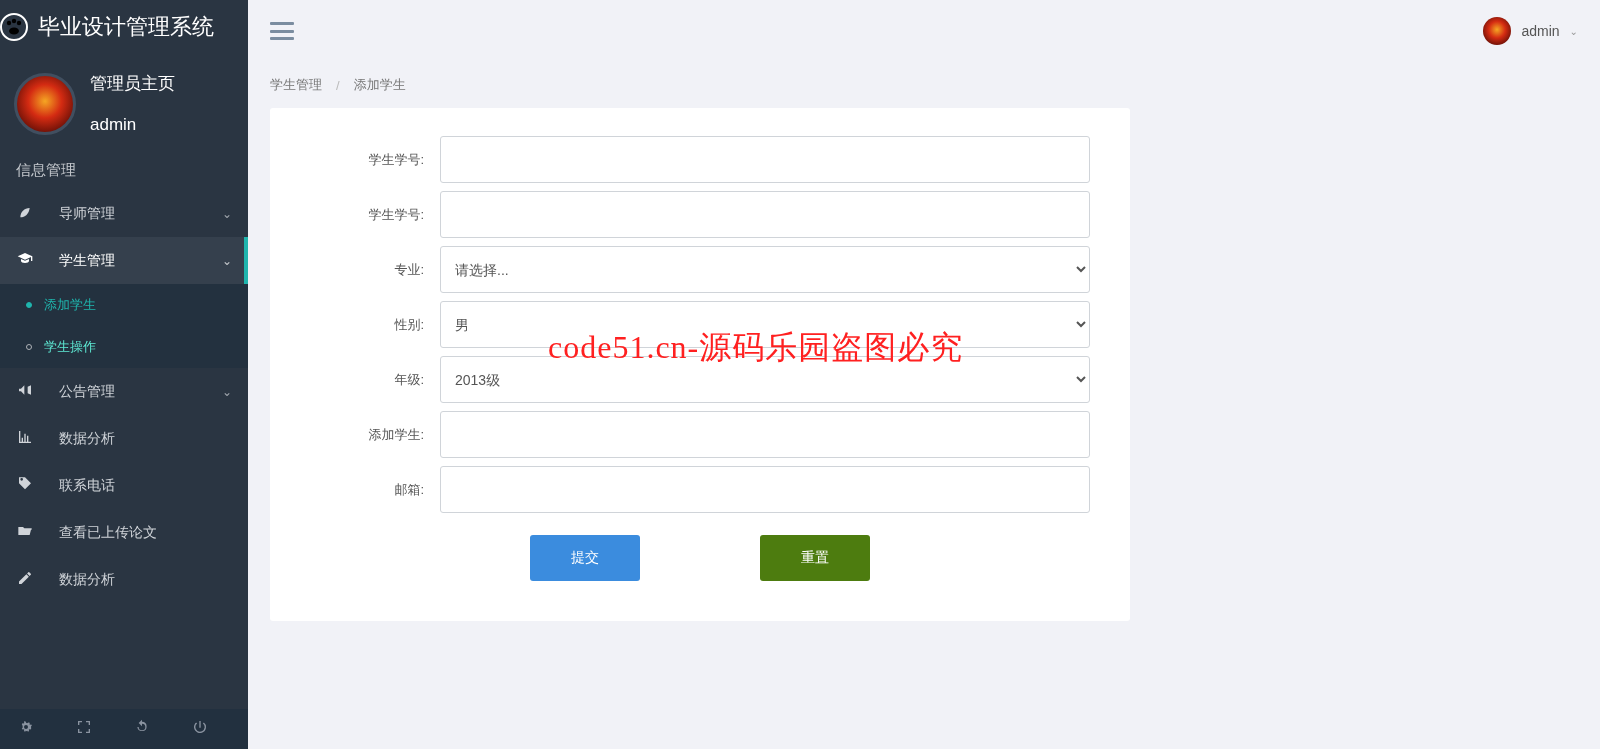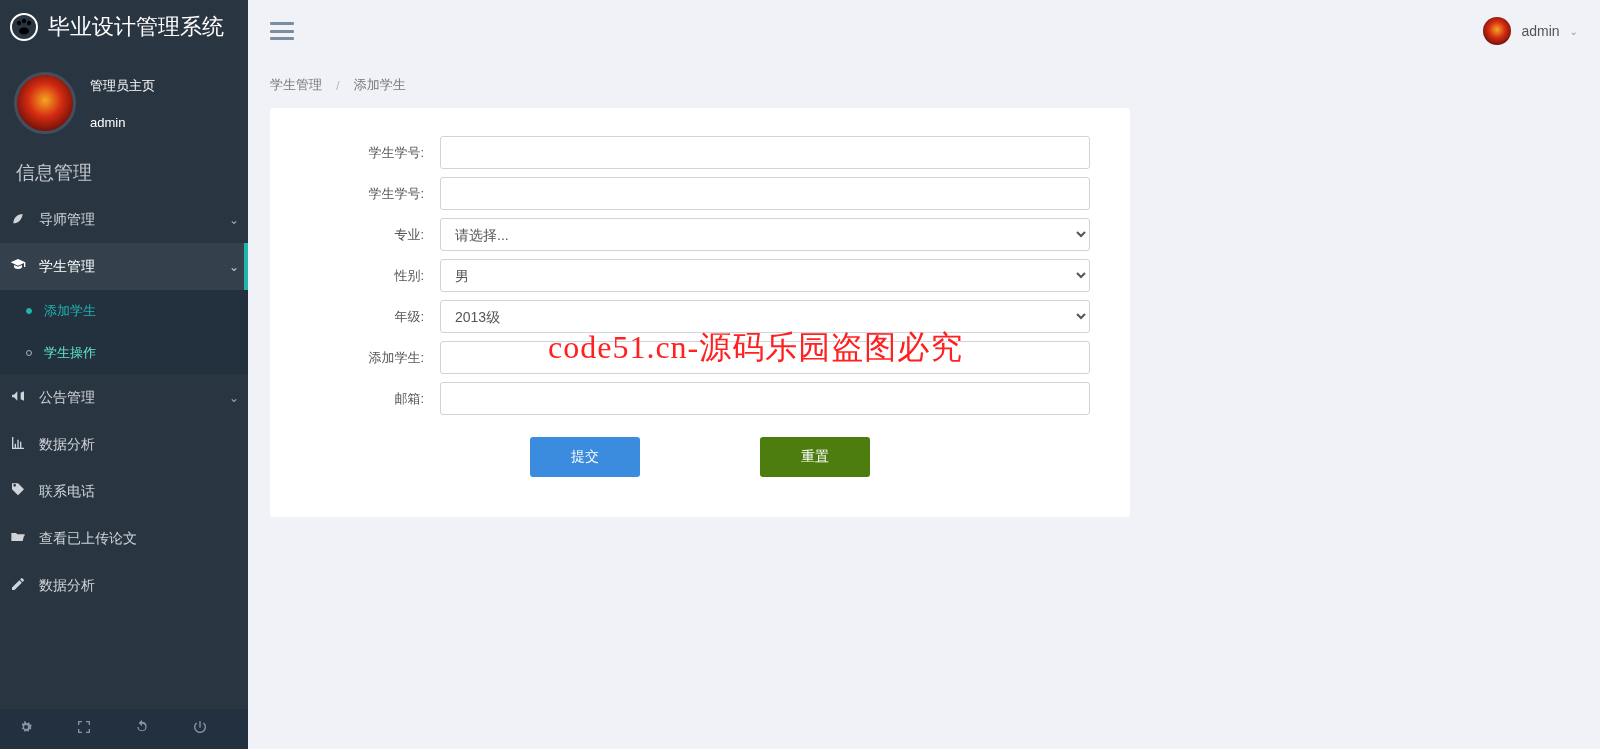--- a/index.html
+++ b/index.html
@@ -2,29 +2,29 @@
 <html><head>
 <meta charset="utf-8">
 <style>
 * { box-sizing: border-box; margin: 0; padding: 0; }
 html, body { height: 100%; font-family: "Helvetica Neue", Helvetica, Arial, "Microsoft YaHei", sans-serif; font-size: 14px; color: #333; background: #f1f2f7; }
 
 .layout { display: flex; height: 100vh; }
 
 
 .sidebar { width: 248px; background: #2a3542; color: #aeb2b7; display: flex; flex-direction: column; flex-shrink: 0; }
-.brand { display: flex; align-items: center; gap: 10px; padding: 12px 10px; color: #fff; font-size: 22px; font-family: Liberation Mono, monospace; }
+.brand { display: flex; align-items: center; gap: 10px; padding: 12px 0; color: #fff; font-size: 22px; font-family: Liberation Mono, monospace; }
 .brand .paw { width: 28px; height: 28px; border: 2px solid #fff; border-radius: 50%; display: flex; align-items: center; justify-content: center; font-size: 16px; }
 .user-panel { display: flex; align-items: center; gap: 14px; padding: 18px 14px 20px; }
 .user-panel .avatar { width: 62px; height: 62px; border-radius: 50%; background: radial-gradient(circle at 50% 45%, #f5a623 0%, #d42b12 40%, #2b0000 100%); border: 3px solid #414f60; }
-.user-panel .lines { display: flex; flex-direction: column; gap: 20px; font-size: 13px; color: #fff; }
-.section-label { padding: 6px 16px 10px; font-size: 19px; color: #c3c7cc; }
+.user-panel .lines { display: flex; flex-direction: column; gap: 20px; font-size: 17px; color: #fff; }
+.section-label { padding: 6px 16px 10px; font-size: 15px; color: #c3c7cc; }
 
 .nav { flex: 1; overflow: auto; }
-.nav-item { display: flex; align-items: center; padding: 14px 9px; cursor: pointer; color: #d0d4d9; gap: 12px; position: relative; }
+.nav-item { display: flex; align-items: center; padding: 14px 16px; cursor: pointer; color: #d0d4d9; gap: 25px; position: relative; }
 .nav-item.active { background: #35404d; color: #fff; }
 .nav-item.active::before { content: ""; position: absolute; right: 0; top: 0; bottom: 0; width: 4px; background: #1fb5ad; }
 .nav-item .icon { width: 18px; text-align: center; font-size: 15px; }
 .nav-item .label { flex: 1; }
 .nav-item .chev { font-size: 12px; opacity: .7; }
 .submenu { background: #23313f; }
 .sub-item { display: flex; align-items: center; gap: 12px; padding: 12px 16px 12px 26px; cursor: pointer; color: #5eead4; font-size: 13px; }
 .sub-item .dot { width: 6px; height: 6px; border-radius: 50%; border: 1px solid #aeb2b7; }
 .sub-item:hover, .sub-item.current { color: #1fb5ad; }
 .sub-item.current .dot { background: #1fb5ad; border-color: #1fb5ad; }
@@ -42,25 +42,25 @@
 .top-user .chev { font-size: 10px; color: #999; }
 
 .content { flex: 1; overflow: auto; padding: 0 22px 22px; }
 .breadcrumb { display: flex; align-items: center; gap: 14px; color: #777; font-size: 13px; padding: 14px 0; }
 .breadcrumb .sep { color: #bbb; }
 .panel { background: #fff; border-radius: 3px; padding: 28px 40px 40px; max-width: 860px; position: relative; }
 
 .form-row { display: flex; align-items: center; margin-bottom: 8px; }
 .form-row label { width: 130px; text-align: right; padding-right: 16px; color: #555; font-size: 13px; }
 .form-row .control { flex: 1; }
-.form-control, select.form-control { width: 100%; height: 33px; border: 1px solid #d0d4d9; border-radius: 3px; padding: 0 10px; font-size: 14px; color: #555; background: #fff; }
+.form-control, select.form-control { width: 100%; height: 47px; border: 1px solid #d0d4d9; border-radius: 3px; padding: 0 10px; font-size: 14px; color: #555; background: #fff; }
 select.form-control { appearance: auto; }
 
 .btn-row { display: flex; gap: 120px; justify-content: center; margin-top: 22px; }
-.btn { min-width: 110px; height: 40px; border: none; border-radius: 3px; color: #fff; font-size: 14px; cursor: pointer; }
+.btn { min-width: 110px; height: 46px; border: none; border-radius: 3px; color: #fff; font-size: 14px; cursor: pointer; }
 .btn-primary { background: #3b8cde; }
 .btn-danger { background: #4d7c0f; }
 
 .watermark { position: absolute; top: 218px; left: 240px; color: #ff2020; font-size: 32px; font-weight: 400; letter-spacing: 1px; pointer-events: none; white-space: nowrap; font-family: "SimSun", "Microsoft YaHei", serif; margin-left: 38px; }
 
 
 .icon svg { width: 16px; height: 16px; fill: currentColor; }
 </style>
 </head>
 <body>

